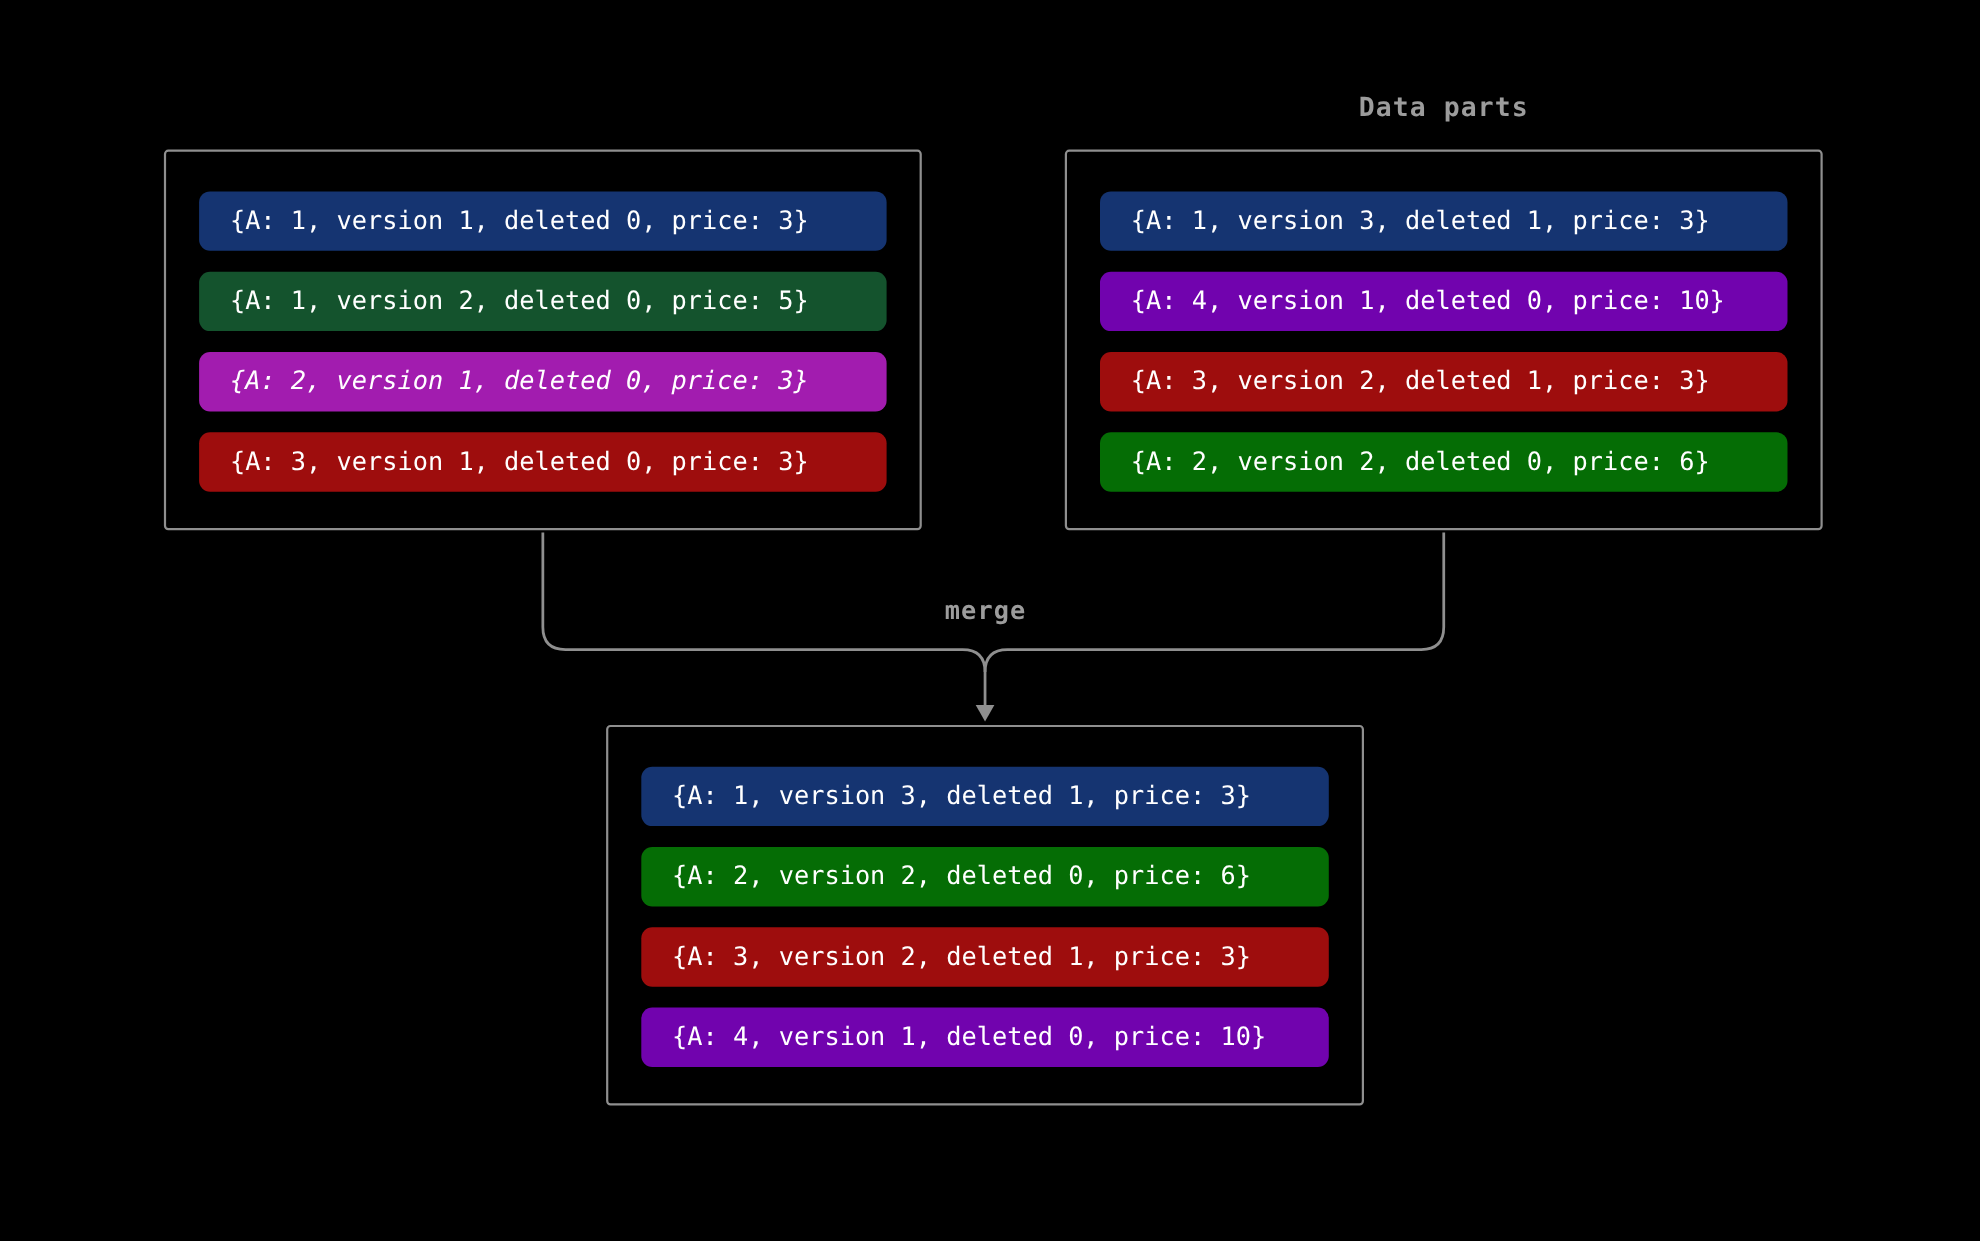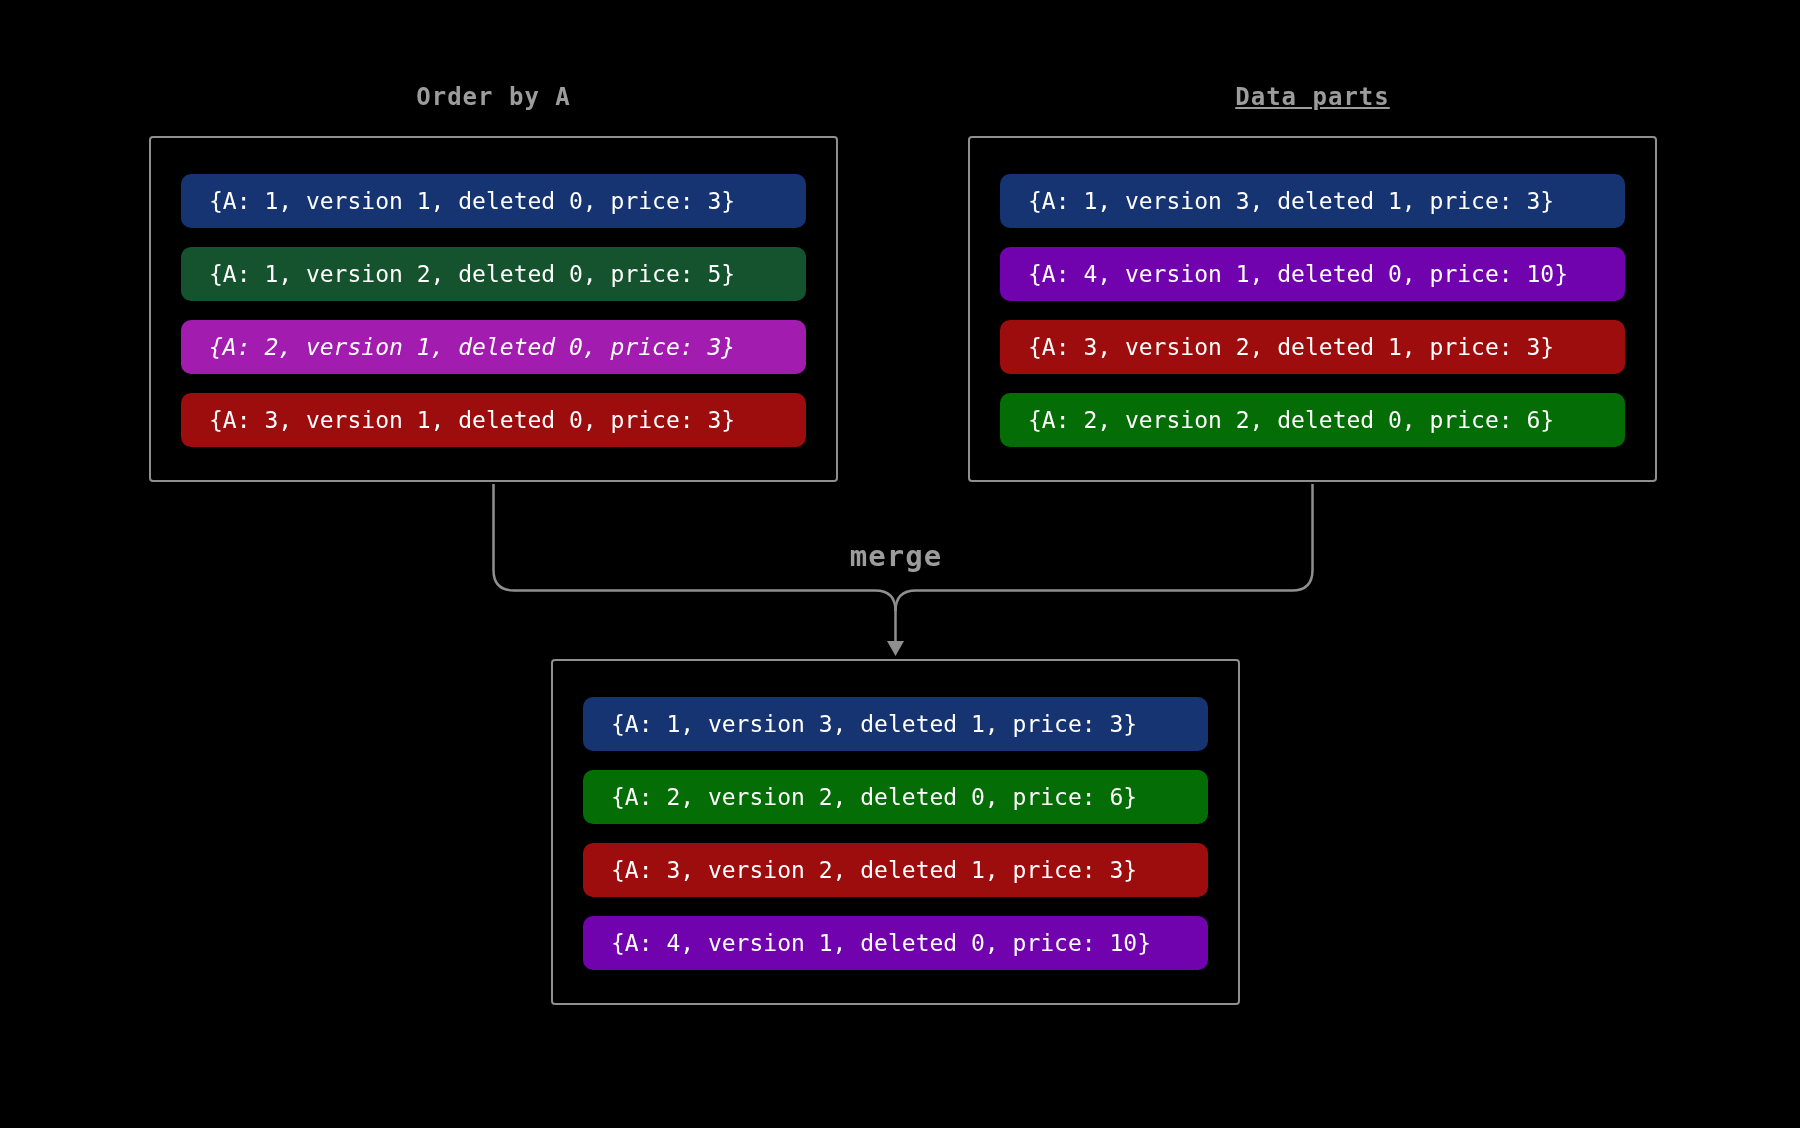--- a/index.html
+++ b/index.html
@@ -33,21 +33,21 @@
     box-sizing: border-box;
     border: 2.5px solid var(--border-gray, #8f8f8f);
     border-radius: 4px;
     padding: 36px 30px 0 30px;
     background: transparent;
   }
   .panel-order { left: 149px; top: 136px; }
   .panel-parts { left: 968px; top: 136px; }
   .panel-merged { left: 551px; top: 659px; }
   .title-order { left: 149px; top: 80px; width: 689px; }
-  .title-parts { left: 968px; top: 80px; width: 689px; text-decoration: underline; }
+  .title-parts { left: 968px; top: 80px; width: 689px; }
   .row {
     height: 54px;
     line-height: 54px;
     border-radius: 10px;
     margin-bottom: 19px;
     padding-left: 28px;
     font-size: 23px;
     color: var(--row-text, #ffffff);
     white-space: nowrap;
     overflow: hidden;
@@ -72,38 +72,37 @@
     stroke: none;
   }
   .merge-label {
     position: absolute;
     left: 796px;
     top: 540px;
     width: 200px;
     height: 32px;
     line-height: 32px;
     text-align: center;
-    font-size: 29px;
+    font-size: 23px;
     font-weight: bold;
     color: var(--label-gray, #9c9c9c);
     letter-spacing: 1px;
   }
 </style>
 </head>
 <body>
 
 <div class="canvas">
 
   <svg class="connector-svg" viewBox="0 0 1800 1128" xmlns="http://www.w3.org/2000/svg">
     <path class="line" d="M 493.5 484 L 493.5 570 Q 493.5 590.5 514 590.5 L 875 590.5 Q 895.5 590.5 895.5 611 L 895.5 644"></path>
     <path class="line" d="M 1312.5 484 L 1312.5 570 Q 1312.5 590.5 1292 590.5 L 916 590.5 Q 895.5 590.5 895.5 611"></path>
     <path class="head" d="M 895.5 656 L 887 641 L 904 641 Z"></path>
   </svg>
 
-  <div class="panel-title title-order">Order by A</div>
 
   <div class="panel-title title-parts">Data parts</div>
 
   <div class="panel panel-order">
     <div class="row" style="background-color: rgb(21, 52, 113);">{A: 1, version 1, deleted 0, price: 3}</div>
     <div class="row" style="background-color: #14532d;">{A: 1, version 2, deleted 0, price: 5}</div>
     <div class="row" style="background-color: #a21caf; font-style: italic;">{A: 2, version 1, deleted 0, price: 3}</div>
     <div class="row" style="background-color: rgb(158, 13, 13);">{A: 3, version 1, deleted 0, price: 3}</div>
   </div>
 

